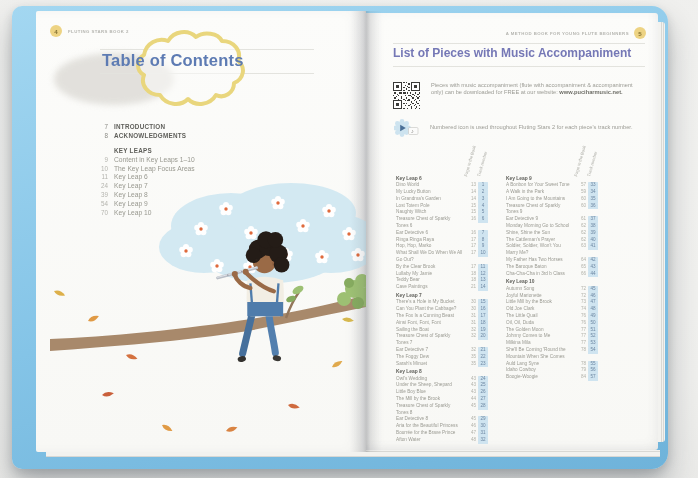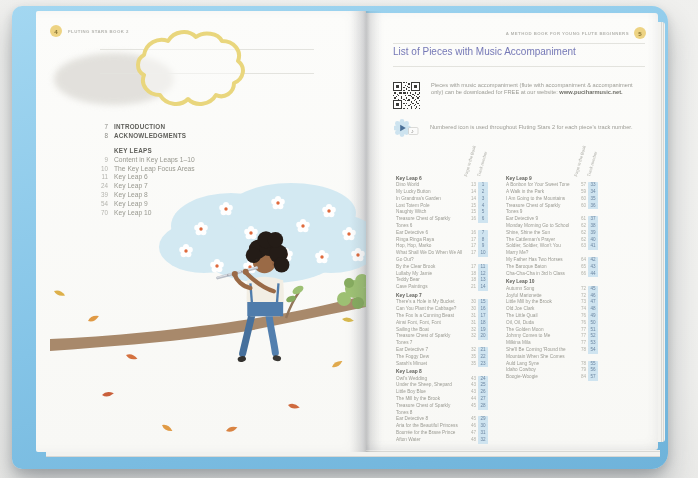--- a/index.html
+++ b/index.html
@@ -43,21 +43,21 @@
   .toc-label{margin-left:6px;font-size:6.7px;color:#98988f;white-space:nowrap}
   .toc-row.strong .toc-label{font-weight:bold;color:#5e5e59;font-size:6.3px;letter-spacing:.25px}
   .toc-row.strong .toc-num{color:#8b8b85}
   .toc-row.spacer{height:6.5px}
 
   .illus{position:absolute;left:0;top:160px;width:330px;height:284px;z-index:2}
 
   .rp-line{position:absolute;left:27px;right:13px;border-top:1px solid #e3e3de}
   .rp-line.r1{top:30px}
   .rp-line.r2{top:53px}
-  .rp-title{position:absolute;left:27px;top:33px;font-size:10px;font-weight:normal;color:#7578b6;white-space:nowrap}
+  .rp-title{position:absolute;left:27px;top:33px;font-size:12px;font-weight:bold;color:#7578b6;white-space:nowrap}
   .qr-row{position:absolute;left:27px;top:69px;display:flex;align-items:flex-start}
   .qr{width:27px;height:27px;flex:none}
   .note{margin-left:11px;width:208px;font-size:5.7px;line-height:7.4px;color:#9b9b94}
   .note strong{color:#6e6e67}
   .icon-row{position:absolute;left:27px;top:106px;display:flex;align-items:center}
   .track-icon{width:26px;height:18px;flex:none;margin-left:1px}
   .icon-row .note{margin-left:10px}
 
   .cols{position:absolute;left:30px;top:128px;display:flex;gap:18px}
   .col{position:relative;width:92px}
@@ -88,20 +88,21 @@
       <span class="running">FLUTING STARS BOOK 2</span>
     </div>
 
     <div class="gray-blob"></div>
     <div class="lp-line l1"></div>
     <div class="lp-line l2"></div>
 
     <svg class="cloud-outline" viewBox="0 0 118 84" aria-hidden="true">
       <path d="M30,66 C18,66 10,56 14,46 C6,42 6,30 14,26 C16,14 28,8 38,12 C44,2 58,0 66,8 C74,2 88,4 92,12 C104,12 112,22 108,32 C116,38 114,50 104,54 C104,64 94,70 86,66 C80,76 66,78 58,70 C50,78 36,76 30,66 Z" fill="rgba(252,252,250,0.55)" stroke="#e9d67d" stroke-width="4" stroke-linejoin="round"></path>
     </svg>
+    <h1 class="lp-title">Table of Contents</h1>
 
     <div class="toc">
 
     <div class="toc-row strong">
           <span class="toc-num">7</span>
           <span class="toc-label">INTRODUCTION</span>
         </div>
         <div class="toc-row strong">
           <span class="toc-num">8</span>
           <span class="toc-label">ACKNOWLEDGMENTS</span>

